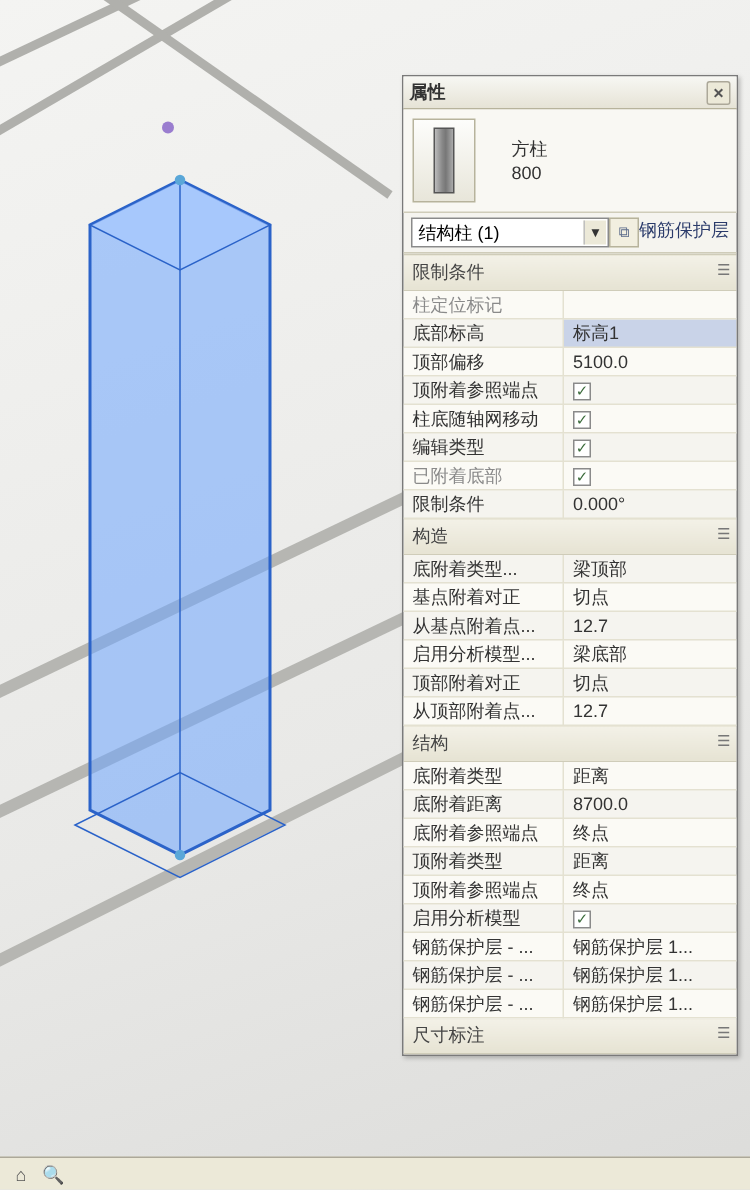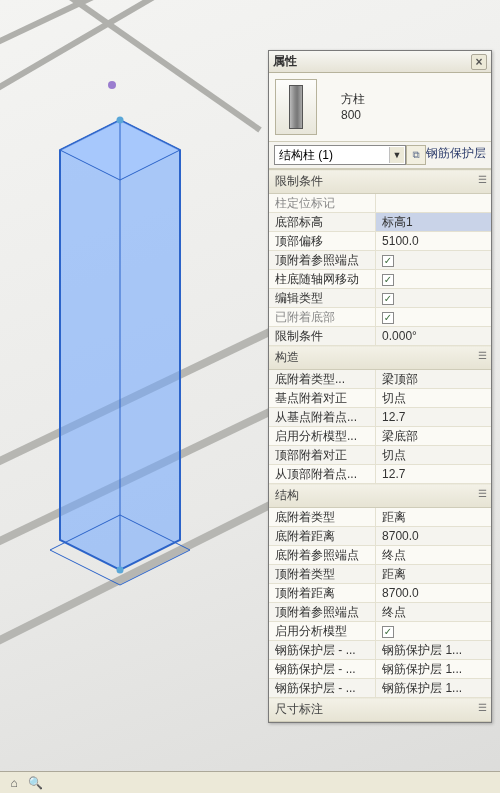--- a/index.html
+++ b/index.html
@@ -180,24 +180,20 @@
           </tr>
           <tr class="prop">
             <td>底附着参照端点</td>
             <td>终点</td>
           </tr>
           <tr class="prop">
             <td>顶附着类型</td>
             <td>距离</td>
           </tr>
           <tr class="prop">
-            <td>顶附着距离</td>
-            <td>8700.0</td>
-          </tr>
-          <tr class="prop">
             <td>顶附着参照端点</td>
             <td>终点</td>
           </tr>
           <tr class="prop">
             <td>启用分析模型</td>
             <td><span class="chk">✓</span></td>
           </tr>
           <tr class="prop">
             <td>钢筋保护层 - ...</td>
             <td>钢筋保护层 1...</td>

